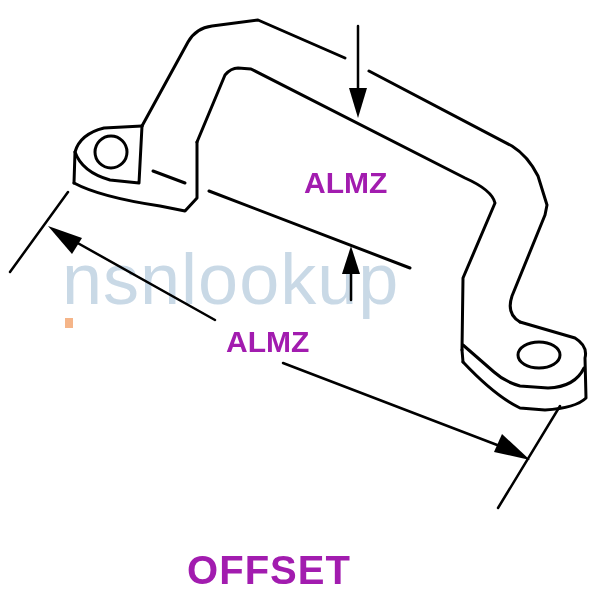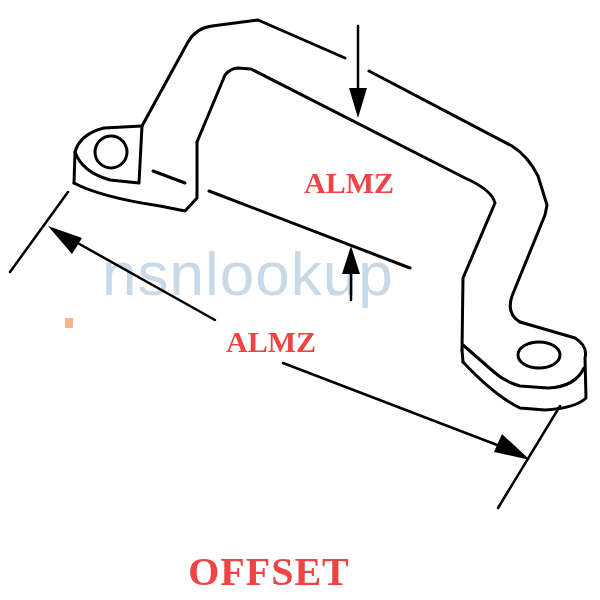--- a/index.html
+++ b/index.html
@@ -3,38 +3,37 @@
   <meta charset="utf-8">
   <style>
     html, body { margin: 0; padding: 0; background: #ffffff; }
     body { width: 600px; height: 600px; position: relative; overflow: hidden; }
     #diagram { position: absolute; left: 0; top: 0; width: 600px; height: 600px; }
     .stroke { fill: none; stroke: #000; stroke-width: 3; stroke-linejoin: round; stroke-linecap: round; }
     .thin { fill: none; stroke: #000; stroke-width: 2.5; stroke-linecap: round; }
     .arrowhead { fill: #000; stroke: none; }
     .label {
       position: absolute;
-      font-family: Liberation Serif, serif;
+      font-family: Liberation Sans, sans-serif;
       font-weight: bold;
-      color: #ef4444;
+      color: #a21caf;
       white-space: nowrap;
     }
     #label-almz { left: 304px; top: 166px; font-size: 30px; }
     #label-abhp { left: 226px; top: 325px; font-size: 30px; }
     #caption { left: 0; width: 528px; text-align: center; top: 548px; font-size: 40px; letter-spacing: 1px; padding-left: 10px; box-sizing: border-box; }
     #watermark {
       position: absolute;
       left: 62px; top: 238px;
       font-family: "Liberation Sans", sans-serif;
-      font-size: 62px;
+      font-size: 72px;
       color: #a9c2d8;
       opacity: 0.62;
       letter-spacing: 1px;
       pointer-events: none;
-      margin-left: 40px;
     }
     #watermark-dot {
       position: absolute; left: 65px; top: 318px; width: 8px; height: 10px; background: #f2a36b; opacity: 0.8;
     }
   </style>
 </head>
 <body>
 
 <div id="watermark">nsnlookup</div>
 <div id="watermark-dot"></div>

